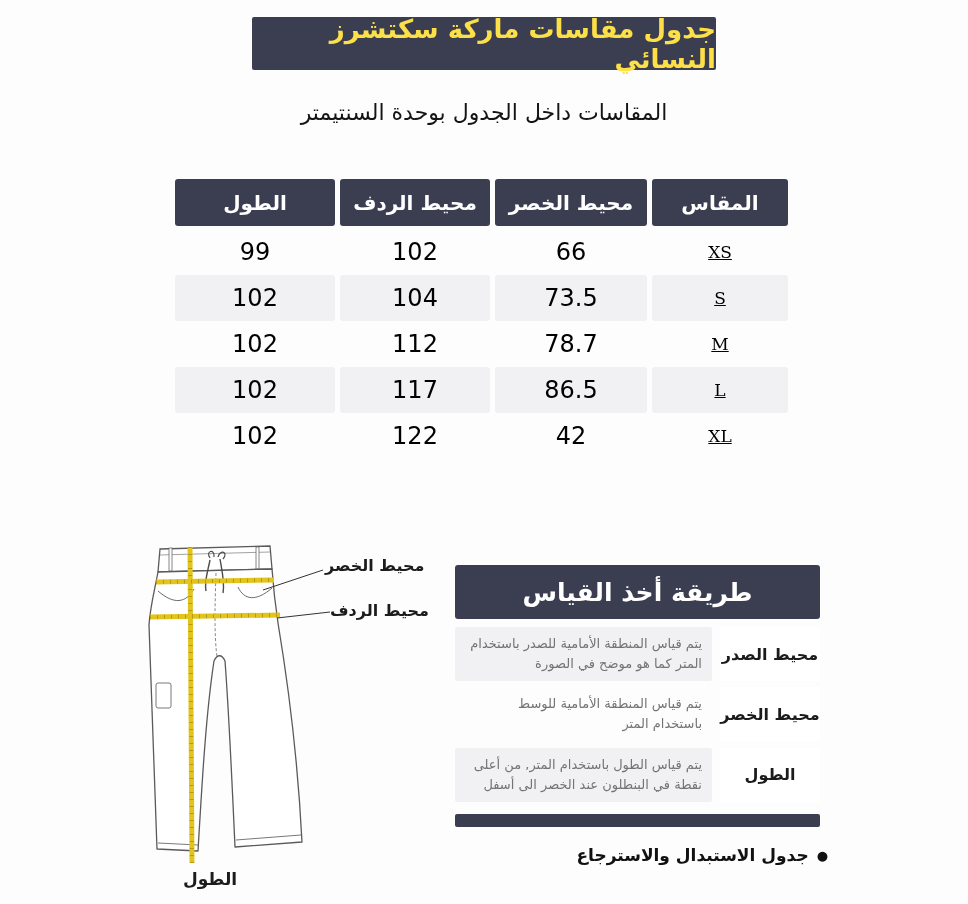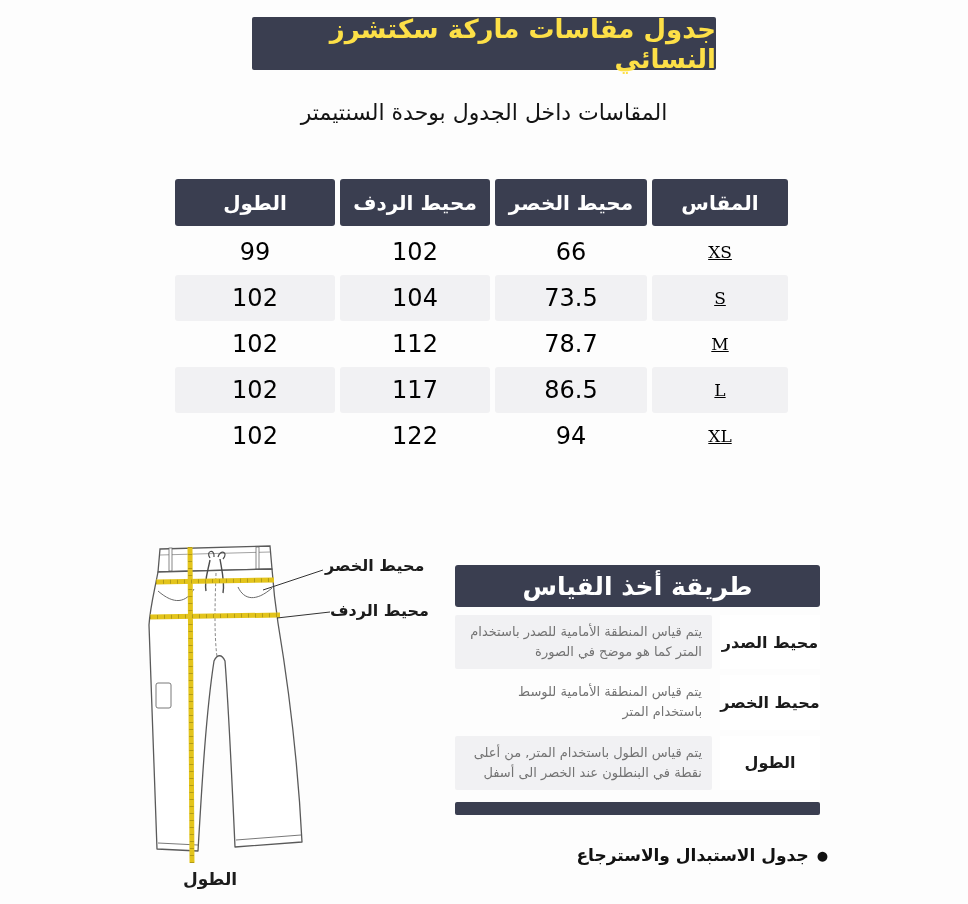--- a/index.html
+++ b/index.html
@@ -41,21 +41,21 @@
   .pants-wrap{position:absolute;left:128px;top:533px;width:195px;height:345px;}
   .leader-lines{position:absolute;left:255px;top:548px;width:170px;height:90px;}
   .fig-label{position:absolute;direction:rtl;font-size:16px;font-weight:600;color:#1c1c1c;white-space:nowrap;}
   .fig-label.waist{left:325px;top:556px;}
   .fig-label.hip{left:330px;top:601px;}
   .fig-label.length{left:175px;top:869px;width:70px;text-align:center;font-size:17px;font-weight:700;}
 
   
   .guide{position:absolute;top:565px;right:148px;width:365px;direction:rtl;}
   .guide-header{
-    height:42px;background:var(--dark);color:#fff;border-radius:3px;
+    height:54px;background:var(--dark);color:#fff;border-radius:3px;
     display:flex;align-items:center;justify-content:center;
     font-size:25px;font-weight:bold;
   }
   .guide-rows{margin-top:8px;display:flex;flex-direction:column;gap:6px;}
   .guide-row{display:grid;grid-template-columns:100px 1fr;column-gap:8px;min-height:50px;}
   .guide-row .g-label{
     display:flex;align-items:center;justify-content:center;
     font-size:16px;font-weight:700;color:#1b1b1b;background:#fff;
   }
   .guide-row .g-desc{
@@ -108,21 +108,21 @@
       <div>102</div>
     </div>
     <div class="t-row alt">
       <div class="size-cell">L</div>
       <div>86.5</div>
       <div>117</div>
       <div>102</div>
     </div>
     <div class="t-row">
       <div class="size-cell">XL</div>
-      <div>94</div>
+      <div>42</div>
       <div>122</div>
       <div>102</div>
     </div>
   </div>
 
   <div class="pants-wrap">
     <svg width="195" height="345" viewBox="0 0 195 345" fill="none" xmlns="http://www.w3.org/2000/svg">
 
       <path d="M32,16 L142,13 L144,36 L30,39 Z" fill="#ffffff" stroke="#5a5a5a" stroke-width="1.3"></path>
       <path d="M32,22 L142,19" stroke="#8a8a8a" stroke-width="0.8"></path>

